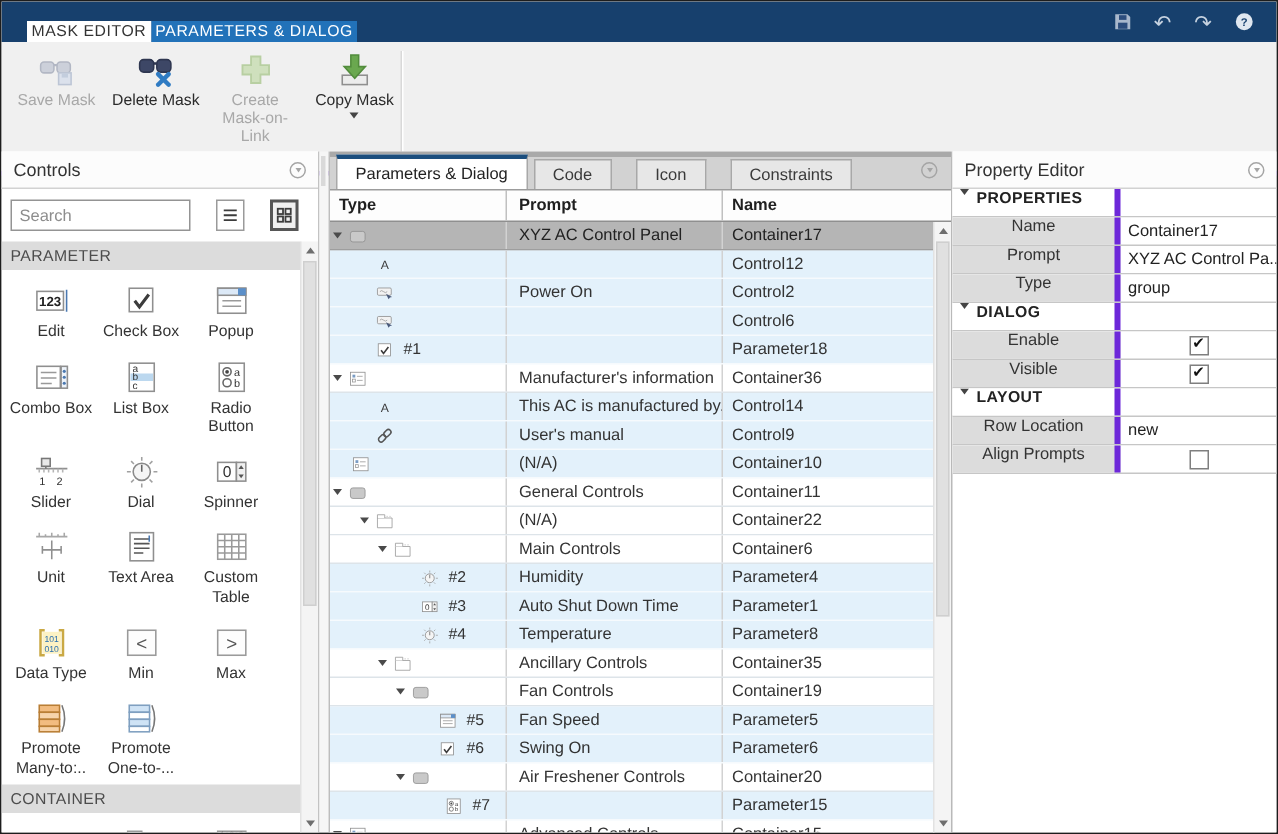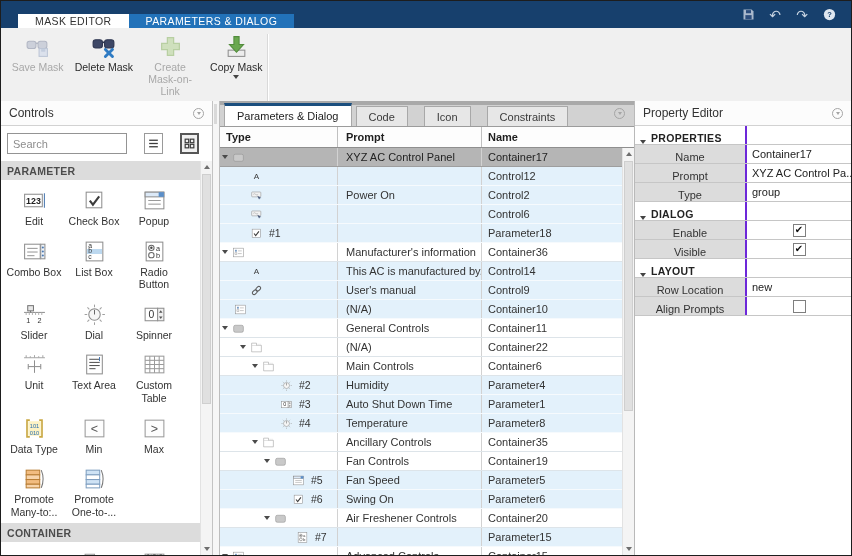--- a/index.html
+++ b/index.html
@@ -5,21 +5,21 @@
 :root{
   --navy:#17406d; --tabblue:#2272b9; --ribbonbg:#f0f0f0; --selgray:#b5b5b5;
   --rowblue:#e3f1fb; --green:#6aa84f; --panelborder:#c3c3c3; --gridline:#c9ced3;
 }
 *{box-sizing:border-box}
 body{margin:0;background:#9a9a9a;font-family:"Liberation Sans",sans-serif}
 .window{position:relative;width:852px;height:556px;background:#fff;border:1px solid #1d1d1d;overflow:hidden}
 
 
 .titlebar{position:absolute;left:0;top:0;right:0;height:27px;background:var(--navy);display:flex;align-items:stretch}
-.tb-tab{display:flex;align-items:center;padding:0 17px;font-size:10.5px;letter-spacing:.4px;color:#fff;margin-top:13px;cursor:default}
+.tb-tab{display:flex;align-items:center;padding:0 3px;font-size:10.5px;letter-spacing:.4px;color:#fff;margin-top:13px;cursor:default}
 .tb-tab.first{margin-left:17px}
 .tb-tab.active{background:#fff;color:#333}
 .tb-tab.blue{background:var(--tabblue)}
 .tb-quick{position:absolute;right:14px;top:3px;display:flex;align-items:center;gap:11px;height:21px}
 .q-ico{width:16px;height:16px;display:flex;align-items:center;justify-content:center}
 .q-uni{font-size:14px;color:#c6d2e0;line-height:1}
 
 
 .ribbon{position:absolute;top:27px;left:0;right:0;height:89px;background:var(--ribbonbg);border-bottom:3px solid #6d28d9}
 .rb-group{position:absolute;left:0;top:0;width:267px;height:100%}
@@ -41,21 +41,21 @@
 .collapse-circle i{width:0;height:0;border-left:2.5px solid transparent;border-right:2.5px solid transparent;border-top:3.5px solid #a5a5a5}
 
 
 .left-panel{width:212px;position:relative;background:#fff;border-right:1px solid var(--panelborder)}
 .search-row{display:flex;padding:7px 13px 6px 6px;gap:17px}
 .search-input{flex:1;height:21px;border:1px solid #949494;font-size:11px;padding:0 5px;color:#333;outline:none;min-width:0}
 .search-input::placeholder{color:#8d8d8d}
 .view-btn{width:19px;height:21px;border:1px solid #9a9a9a;background:#fff;display:flex;align-items:center;justify-content:center;padding:0}
 .view-btn.sel{border:2px solid #565656;background:#f0f0f0}
 .palette{position:absolute;top:58px;left:0;width:199px;bottom:0;overflow:hidden}
-.sec-header{height:19px;background:#dcdcdc;font-size:10.5px;font-weight:bold;color:#4c4c4c;display:flex;align-items:center;padding:0 6px;letter-spacing:.3px;margin-top:2px}
+.sec-header{height:19px;background:#dcdcdc;font-size:10.5px;font-weight:normal;color:#4c4c4c;display:flex;align-items:center;padding:0 6px;letter-spacing:.3px;margin-top:2px}
 .pal-row{display:flex;padding-left:3px}
 .pal-cell{width:60px;display:flex;flex-direction:column;align-items:center;padding-top:8px;padding-bottom:3px}
 .pal-icon{width:25px;height:25px}
 .pal-label{font-size:10.5px;color:#333;text-align:center;margin-top:2px;line-height:1.2}
 
 
 .v-scroll{position:absolute;width:12px;background:#f4f4f4;border-left:1px solid #e2e2e2}
 .sb-arrow{position:absolute;left:0;width:100%;height:12px;display:flex;align-items:center;justify-content:center}
 .sb-arrow i{width:0;height:0;border-left:3px solid transparent;border-right:3px solid transparent}
 .sb-arrow.up i{border-bottom:4px solid #6e6e6e}
@@ -84,21 +84,21 @@
 .c-prompt{width:144px;padding-left:8px}
 .c-name{width:141px;padding-left:6px;border-right:none}
 .tree-arrow{flex:none;width:0;height:0;border-left:3.5px solid transparent;border-right:3.5px solid transparent;border-top:4.5px solid #4a4a4a;margin-right:4px}
 .tree-icon{flex:none;width:13px;height:13px;margin-right:3px}
 .t-badge{margin-left:3px;font-size:10.5px;color:#333}
 
 
 .right-panel{flex:1;position:relative;background:#fff;border-left:1px solid #b9b9b9}
 .prop-grid{position:absolute;top:25px;left:0;right:0}
 .p-row{height:19px;display:flex;border-bottom:1px solid #c6c6c6;font-size:11px;background:#fff}
-.p-label{width:112px;background:#dcdcdc;display:flex;align-items:flex-end;justify-content:center;color:#333;border-right:2px solid #6d28d9;overflow:hidden;white-space:nowrap}
+.p-label{width:112px;background:#dcdcdc;display:flex;align-items:flex-start;justify-content:center;color:#333;border-right:4px solid #6d28d9;overflow:hidden;white-space:nowrap}
 .p-value{flex:1;display:flex;align-items:center;padding-left:5px;color:#222;overflow:hidden;white-space:nowrap}
 .p-row.section .p-label{background:#fff;justify-content:flex-start;padding-left:5px;font-weight:bold;color:#222;font-size:10.5px;letter-spacing:.3px}
 .p-sec-arrow{width:0;height:0;border-left:3.5px solid transparent;border-right:3.5px solid transparent;border-top:4.5px solid #444;margin-right:5px}
 .p-check{width:13px;height:13px;border:1px solid #7f7f7f;background:#fff;display:flex;align-items:center;justify-content:center;font-size:10px;color:#111;line-height:1;margin:0 auto}
 .p-value.center{justify-content:center;padding-left:0}
 svg text{font-family:"Liberation Sans",sans-serif}
 </style>
 </head>
 <body>
 

